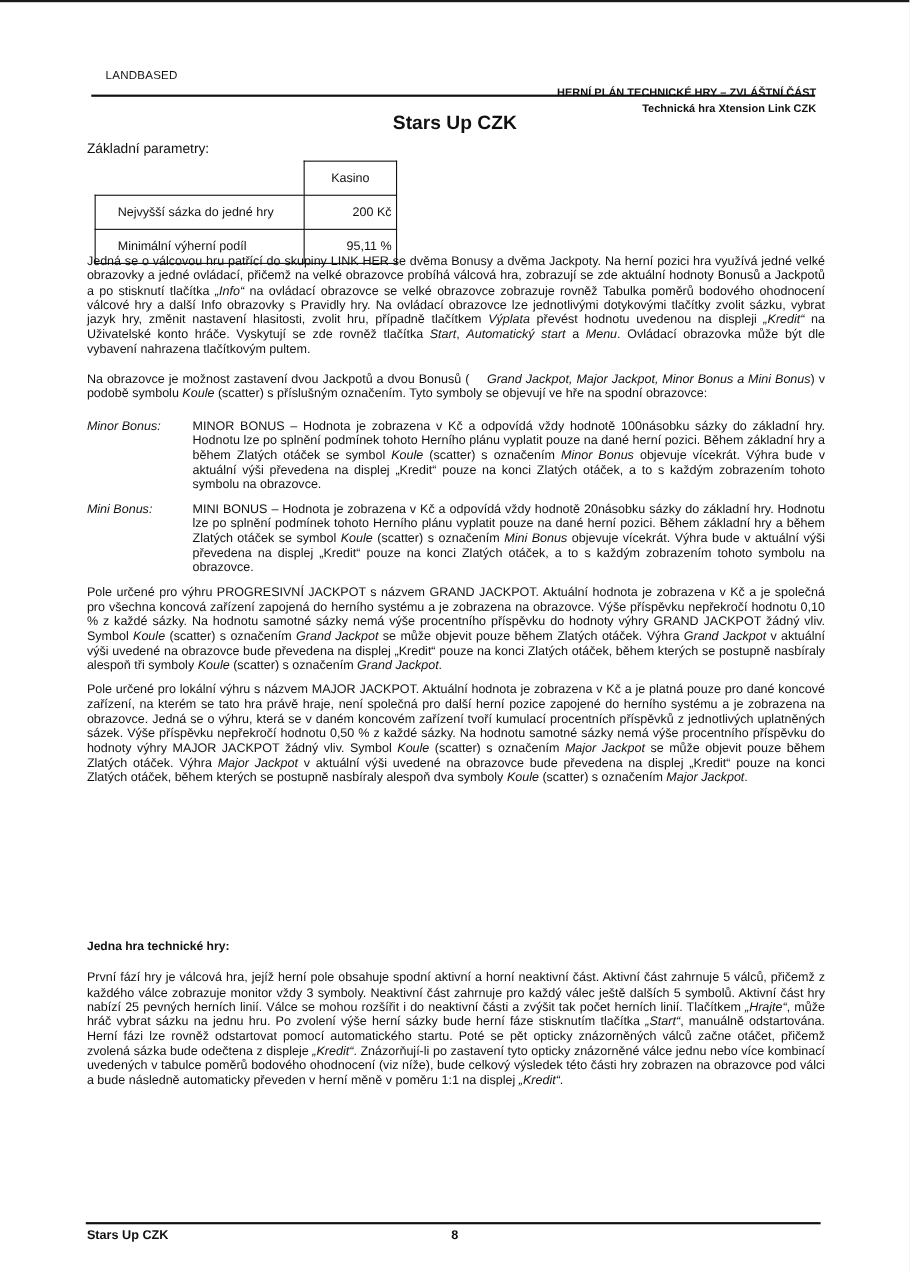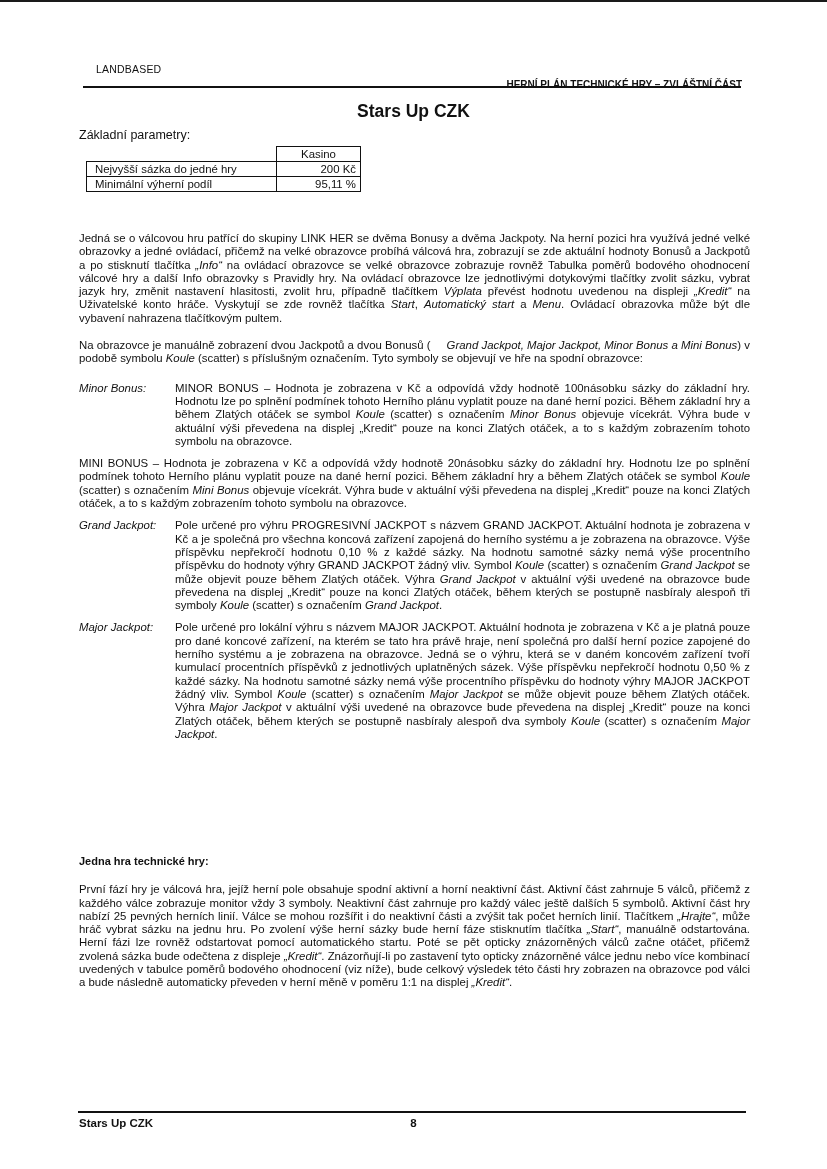--- a/index.html
+++ b/index.html
@@ -37,23 +37,23 @@
   }
   .params-head {
     position: absolute; left: 79px; top: 128px;
     font-size: 12.5px; font-weight: normal;
   }
   table.params {
     position: absolute; left: 86px; top: 146px;
     border-collapse: collapse; font-size: 11.4px;
   }
   table.params td {
-    height: 15px; padding: 0 4px; vertical-align: middle;
+    height: 31px; padding: 0 4px; vertical-align: middle;
   }
-  table.params .lbl { width: 190px; border: 1.5px solid #111; padding-left: 8px; }
+  table.params .lbl { width: 190px; border: 1.5px solid #111; padding-left: 20px; }
   table.params .val { width: 84px;  border: 1.5px solid #111; text-align: right; }
   table.params .head-empty { border: none; }
   table.params .head-val { border: 1.5px solid #111; text-align: center; }
   
   .flow {
     position: absolute; left: 79px; width: 671px;
     font-size: 11.4px; line-height: 13.3px; text-align: justify;
   }
   .flow-1 { top: 226px; }
   .flow-2 { top: 855px; }
@@ -84,20 +84,21 @@
 </style>
 </head>
 <body>
 
 <div class="page">
   <div class="top-edge"></div>
 
   <div class="hdr-left">LANDBASED</div>
   <div class="hdr-right">
     <div>HERNÍ PLÁN TECHNICKÉ HRY – ZVLÁŠTNÍ ČÁST</div>
+    <div>Technická hra Xtension Link CZK</div>
   </div>
   <div class="hdr-rule"></div>
 
   <div class="doc-title">Stars Up CZK</div>
 
   <div class="params-head">Základní parametry:</div>
   <table class="params">
     <tbody>
         <tr>
       <td class="head-empty"></td>
@@ -109,36 +110,35 @@
     </tr>
     <tr>
       <td class="lbl">Minimální výherní podíl</td>
       <td class="val">95,11 %</td>
     </tr>
   </tbody>
     </table>
 
   <div class="flow flow-1">
     <div class="para-1"><span>Jedná se o válcovou hru patřící do skupiny LINK HER se dvěma Bonusy a dvěma Jackpoty. Na herní pozici hra využívá jedné velké obrazovky a jedné ovládací, přičemž na velké obrazovce probíhá válcová hra, zobrazují se zde aktuální hodnoty Bonusů a Jackpotů a po stisknutí tlačítka </span><span style="font-style: italic;">„Info“</span><span> na ovládací obrazovce se velké obrazovce zobrazuje rovněž Tabulka poměrů bodového ohodnocení válcové hry a další Info obrazovky s Pravidly hry. Na ovládací obrazovce lze jednotlivými dotykovými tlačítky zvolit sázku, vybrat jazyk hry, změnit nastavení hlasitosti, zvolit hru, případně tlačítkem </span><span style="font-style: italic;">Výplata</span><span> převést hodnotu uvedenou na displeji </span><span style="font-style: italic;">„Kredit“</span><span> na Uživatelské konto hráče. Vyskytují se zde rovněž tlačítka </span><span style="font-style: italic;">Start</span><span>, </span><span style="font-style: italic;">Automatický start</span><span> a </span><span style="font-style: italic;">Menu</span><span>. Ovládací obrazovka může být dle vybavení nahrazena tlačítkovým pultem.</span></div>
-    <div class="para-2"><span>Na obrazovce je manuálně zobrazení dvou Jackpotů a dvou Bonusů (</span><span style="font-style: italic; margin-left: 16px;">Grand Jackpot, Major Jackpot, Minor Bonus a Mini Bonus</span><span>) v podobě symbolu </span><span style="font-style: italic;">Koule</span><span> (scatter) s příslušným označením. Tyto symboly se objevují ve hře na spodní obrazovce:</span></div>
+    <div class="para-2"><span>Na obrazovce je možnost zastavení dvou Jackpotů a dvou Bonusů (</span><span style="font-style: italic; margin-left: 16px;">Grand Jackpot, Major Jackpot, Minor Bonus a Mini Bonus</span><span>) v podobě symbolu </span><span style="font-style: italic;">Koule</span><span> (scatter) s příslušným označením. Tyto symboly se objevují ve hře na spodní obrazovce:</span></div>
 
     <div class="defs">
       <div class="def-item">
         <div class="def-label">Minor Bonus:</div>
         <div class="def-text"><span>MINOR BONUS – Hodnota je zobrazena v Kč a odpovídá vždy hodnotě 100násobku sázky do základní hry. Hodnotu lze po splnění podmínek tohoto Herního plánu vyplatit pouze na dané herní pozici. Během základní hry a během Zlatých otáček se symbol </span><span style="font-style: italic;">Koule</span><span> (scatter) s označením </span><span style="font-style: italic;">Minor Bonus</span><span> objevuje vícekrát. Výhra bude v aktuální výši převedena na displej „Kredit“ pouze na konci Zlatých otáček, a to s každým zobrazením tohoto symbolu na obrazovce.</span></div>
       </div>
       <div class="def-item">
+        <div class="def-label">Mini Bonus:</div>
         <div class="def-text"><span>MINI BONUS – Hodnota je zobrazena v Kč a odpovídá vždy hodnotě 20násobku sázky do základní hry. Hodnotu lze po splnění podmínek tohoto Herního plánu vyplatit pouze na dané herní pozici. Během základní hry a během Zlatých otáček se symbol </span><span style="font-style: italic;">Koule</span><span> (scatter) s označením </span><span style="font-style: italic;">Mini Bonus</span><span> objevuje vícekrát. Výhra bude v aktuální výši převedena na displej „Kredit“ pouze na konci Zlatých otáček, a to s každým zobrazením tohoto symbolu na obrazovce.</span></div>
       </div>
       <div class="def-item">
-        <div class="def-label">Grand Jackpot:</div>
         <div class="def-text"><span>Pole určené pro výhru PROGRESIVNÍ JACKPOT s názvem GRAND JACKPOT. Aktuální hodnota je zobrazena v Kč a je společná pro všechna koncová zařízení zapojená do herního systému a je zobrazena na obrazovce. Výše příspěvku nepřekročí hodnotu 0,10 % z každé sázky. Na hodnotu samotné sázky nemá výše procentního příspěvku do hodnoty výhry GRAND JACKPOT žádný vliv. Symbol </span><span style="font-style: italic;">Koule</span><span> (scatter) s označením </span><span style="font-style: italic;">Grand Jackpot</span><span> se může objevit pouze během Zlatých otáček. Výhra </span><span style="font-style: italic;">Grand Jackpot</span><span> v aktuální výši uvedené na obrazovce bude převedena na displej „Kredit“ pouze na konci Zlatých otáček, během kterých se postupně nasbíraly alespoň tři symboly </span><span style="font-style: italic;">Koule</span><span> (scatter) s označením </span><span style="font-style: italic;">Grand Jackpot</span><span>.</span></div>
       </div>
       <div class="def-item">
-        <div class="def-label">Major Jackpot:</div>
         <div class="def-text"><span>Pole určené pro lokální výhru s názvem MAJOR JACKPOT. Aktuální hodnota je zobrazena v Kč a je platná pouze pro dané koncové zařízení, na kterém se tato hra právě hraje, není společná pro další herní pozice zapojené do herního systému a je zobrazena na obrazovce. Jedná se o výhru, která se v daném koncovém zařízení tvoří kumulací procentních příspěvků z jednotlivých uplatněných sázek. Výše příspěvku nepřekročí hodnotu 0,50 % z každé sázky. Na hodnotu samotné sázky nemá výše procentního příspěvku do hodnoty výhry MAJOR JACKPOT žádný vliv. Symbol </span><span style="font-style: italic;">Koule</span><span> (scatter) s označením </span><span style="font-style: italic;">Major Jackpot</span><span> se může objevit pouze během Zlatých otáček. Výhra </span><span style="font-style: italic;">Major Jackpot</span><span> v aktuální výši uvedené na obrazovce bude převedena na displej „Kredit“ pouze na konci Zlatých otáček, během kterých se postupně nasbíraly alespoň dva symboly </span><span style="font-style: italic;">Koule</span><span> (scatter) s označením </span><span style="font-style: italic;">Major Jackpot</span><span>.</span></div>
       </div>
     </div>
   </div>
 
   <div class="flow flow-2">
     <div class="sec-head-b">Jedna hra technické hry:</div>
     <div class="para-3"><span>První fází hry je válcová hra, jejíž herní pole obsahuje spodní aktivní a horní neaktivní část. Aktivní část zahrnuje 5 válců, přičemž z každého válce zobrazuje monitor vždy 3 symboly. Neaktivní část zahrnuje pro každý válec ještě dalších 5 symbolů. Aktivní část hry nabízí 25 pevných herních linií. Válce se mohou rozšířit i do neaktivní části a zvýšit tak počet herních linií. Tlačítkem </span><span style="font-style: italic;">„Hrajte“</span><span>, může hráč vybrat sázku na jednu hru. Po zvolení výše herní sázky bude herní fáze stisknutím tlačítka </span><span style="font-style: italic;">„Start“</span><span>, manuálně odstartována. Herní fázi lze rovněž odstartovat pomocí automatického startu. Poté se pět opticky znázorněných válců začne otáčet, přičemž zvolená sázka bude odečtena z displeje </span><span style="font-style: italic;">„Kredit“</span><span>. Znázorňují-li po zastavení tyto opticky znázorněné válce jednu nebo více kombinací uvedených v tabulce poměrů bodového ohodnocení (viz níže), bude celkový výsledek této části hry zobrazen na obrazovce pod válci a bude následně automaticky převeden v herní měně v poměru 1:1 na displej </span><span style="font-style: italic;">„Kredit“</span><span>.</span></div>
   </div>
 

